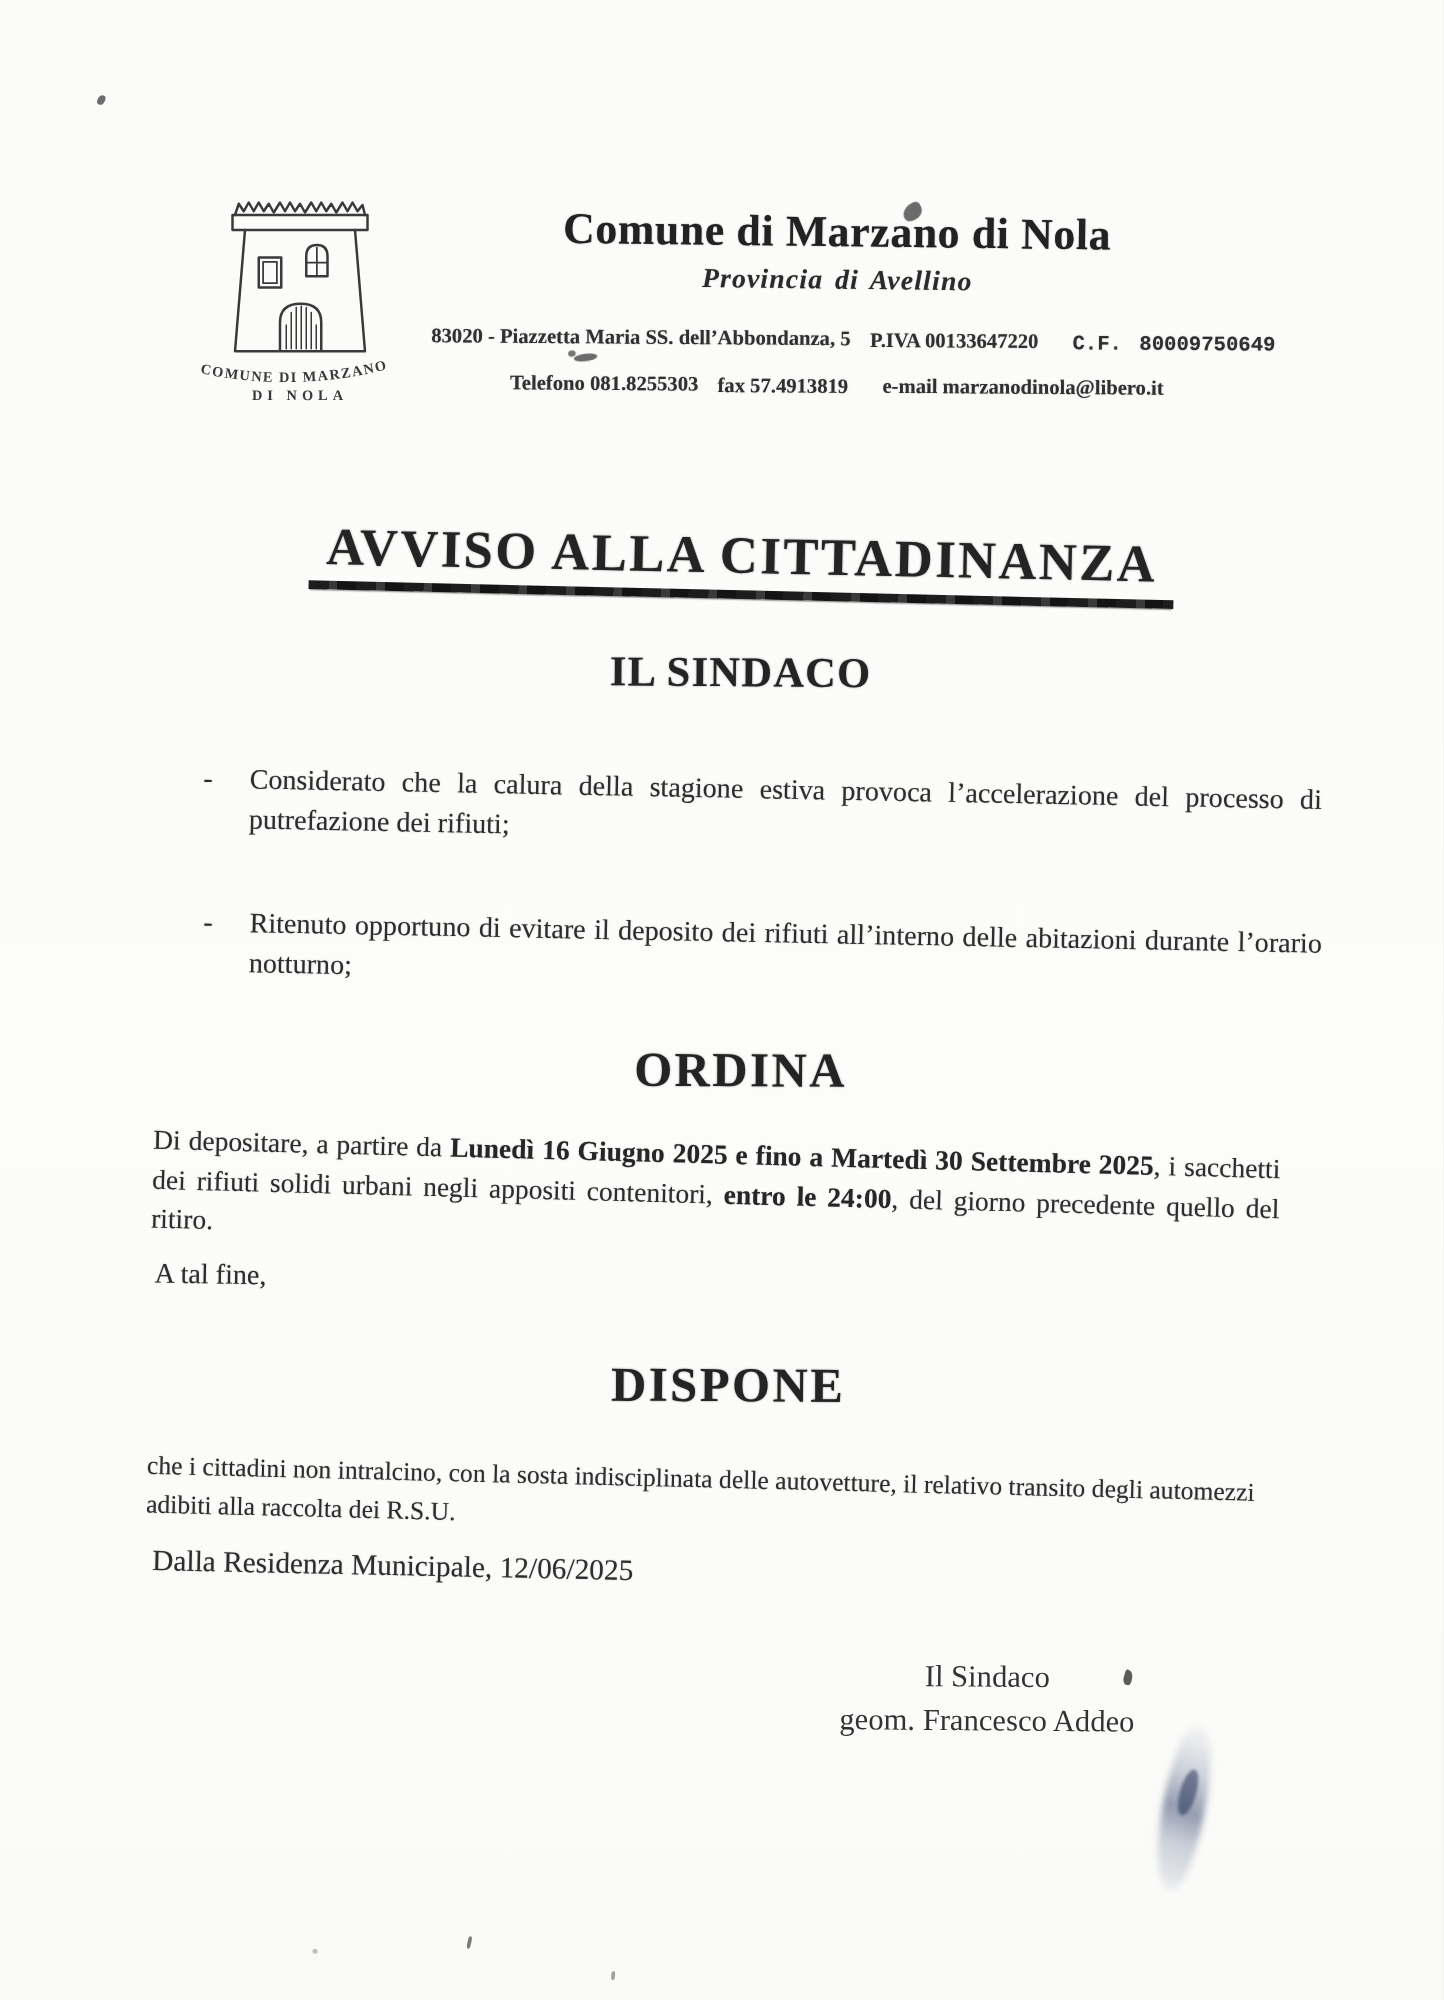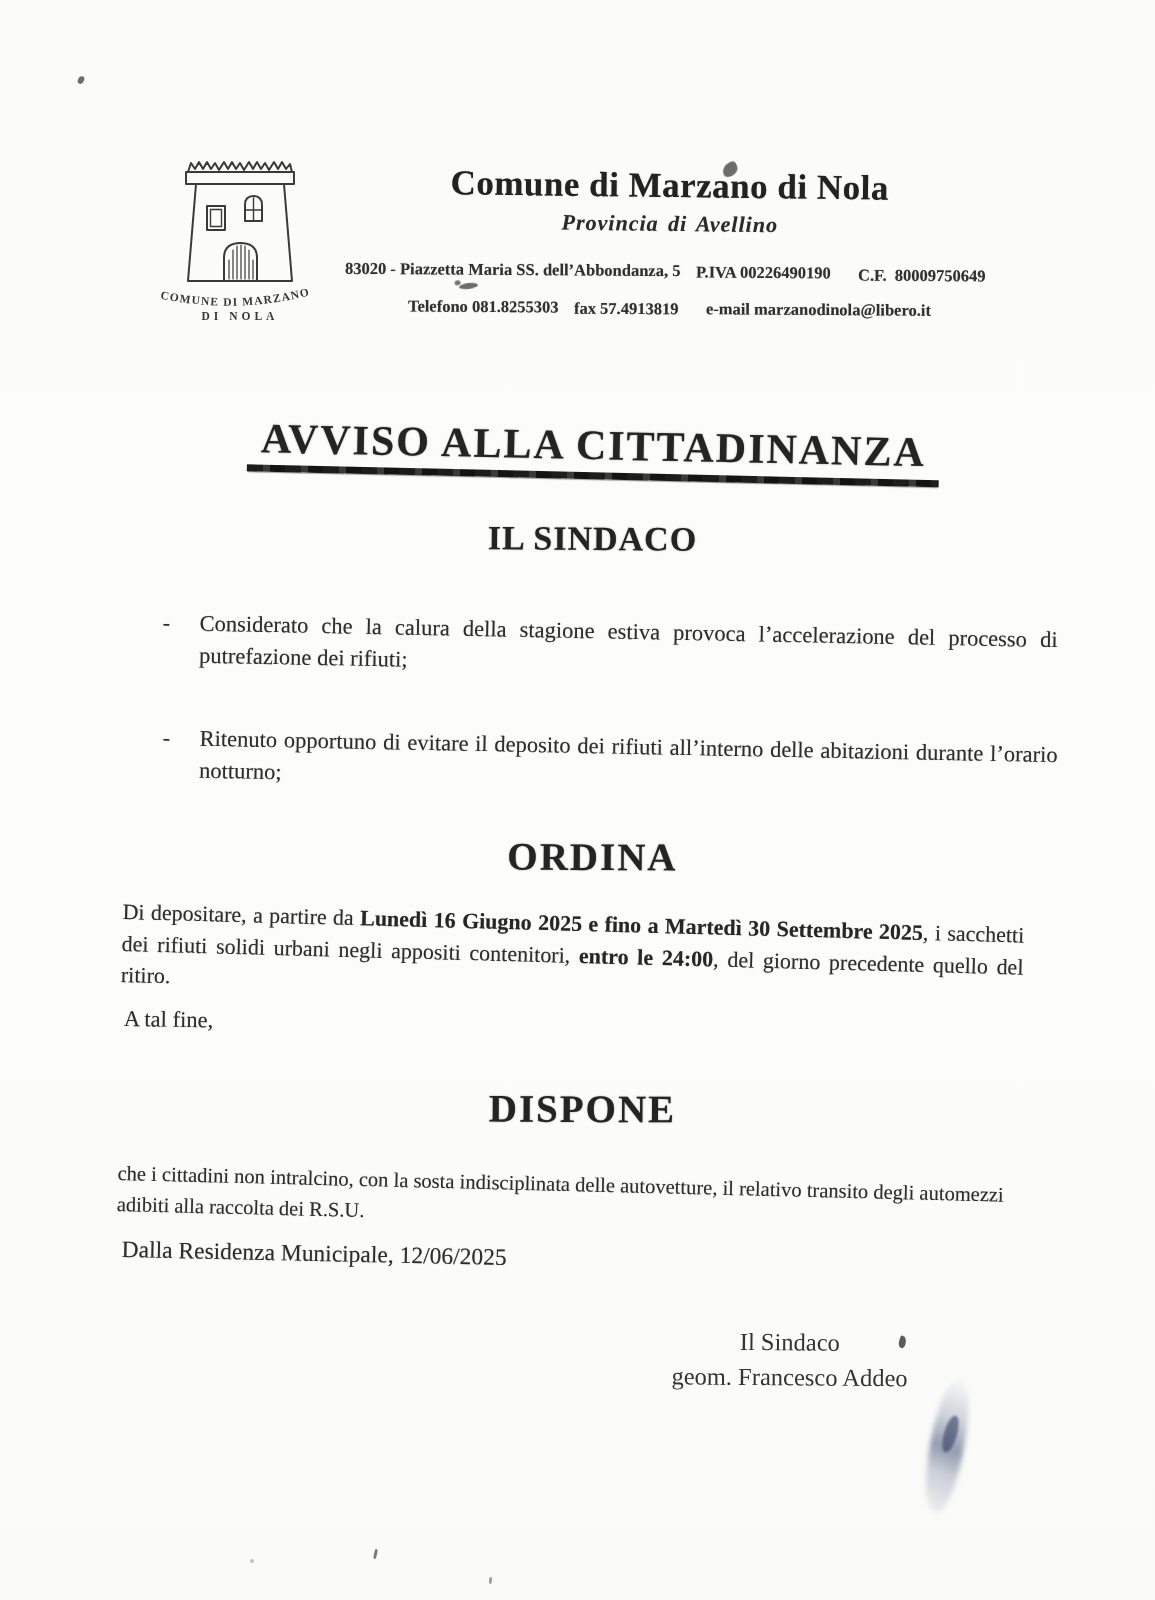--- a/index.html
+++ b/index.html
@@ -27,21 +27,21 @@
   }
   .province {
     left: 430px; top: 208px; width: 480px;
     font-size: 22px; font-weight: bold; font-style: italic; color: #2a2a2a;
     letter-spacing: 1px; word-spacing: 3px; text-align: center; white-space: nowrap;
     transform: rotate(0.7deg); transform-origin: left top;
   }
   .addr { font-size: 16.5px; font-weight: bold; color: #303030; white-space: nowrap; }
   .addr-street { left: 345px; top: 260px; transform: rotate(0.4deg); }
   .addr-piva   { left: 696px; top: 263px; transform: rotate(0.4deg); }
-  .addr-cf     { left: 858px; top: 266px; word-spacing: 4px; transform: rotate(0.4deg); }
+  .addr-cf     { left: 858px; top: 266px; word-spacing: 4px; transform: rotate(0.4deg); font-family: Liberation Mono, monospace; }
   .addr-tel    { left: 408px; top: 297px; transform: rotate(0.4deg); }
   .addr-fax    { left: 574px; top: 299px; transform: rotate(0.4deg); }
   .addr-email  { left: 706px; top: 300px; transform: rotate(0.4deg); }
 
   
   .avviso-block {
     left: 248px; top: 414px; width: 692px; text-align: center;
     transform: rotate(1.2deg); transform-origin: left top;
   }
   .avviso-title {
@@ -192,21 +192,21 @@
         <textPath href="#arcPath" startOffset="2">COMUNE DI MARZANO</textPath>
       </text>
       <text x="90" y="163" text-anchor="middle" font-family="Liberation Serif, DejaVu Serif, serif" font-size="11.5" font-weight="bold" letter-spacing="4">DI NOLA</text>
     </svg>
   </div>
 
   <div class="abs muni-name ink">Comune di Marzano di Nola</div>
   <div class="abs province ink">Provincia di Avellino</div>
 
   <div class="abs addr addr-street ink">83020  -  Piazzetta Maria SS. dell’Abbondanza, 5</div>
-  <div class="abs addr addr-piva ink">P.IVA 00226490190</div>
+  <div class="abs addr addr-piva ink">P.IVA 00133647220</div>
   <div class="abs addr addr-cf ink">C.F.  80009750649</div>
   <div class="abs addr addr-tel ink">Telefono 081.8255303</div>
   <div class="abs addr addr-fax ink">fax 57.4913819</div>
   <div class="abs addr addr-email ink">e-mail marzanodinola@libero.it</div>
 
   <div class="abs avviso-block">
     <div class="avviso-title">AVVISO ALLA CITTADINANZA</div>
     <div class="avviso-underline"></div>
   </div>
 

